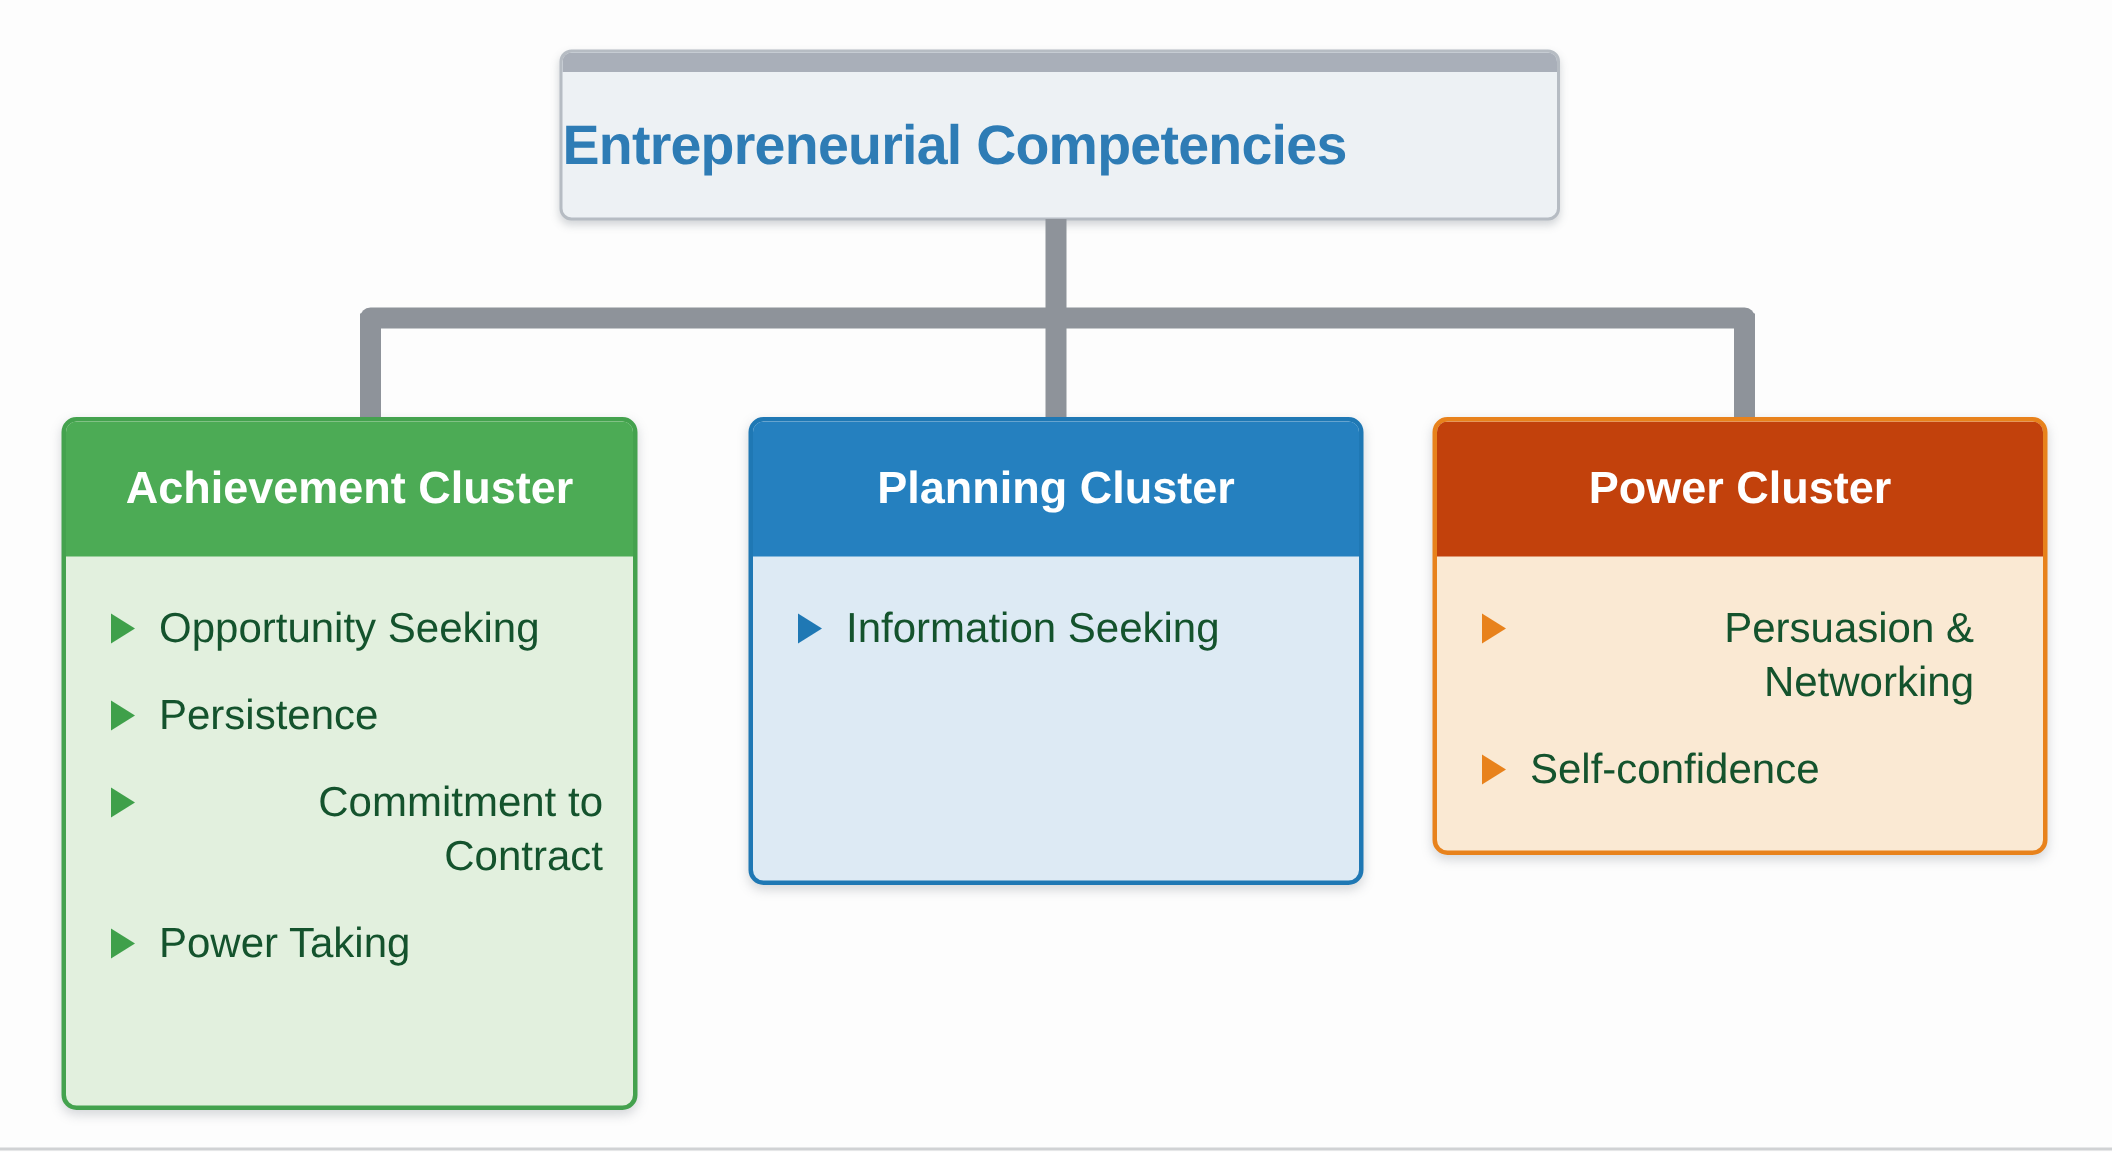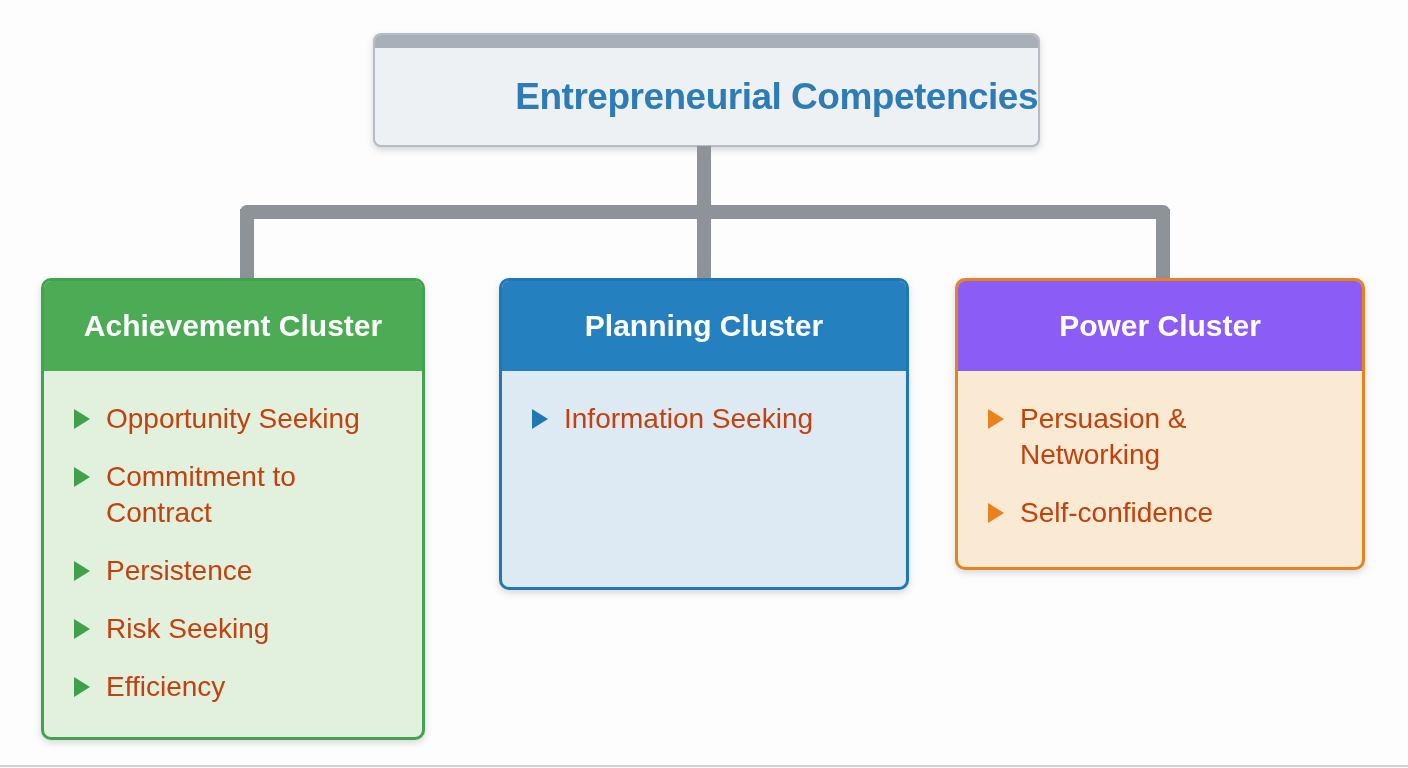--- a/index.html
+++ b/index.html
@@ -12,21 +12,21 @@
   .stage{position:absolute;inset:0;}
 
   
   .root-box{
     position:absolute;left:373px;top:33px;width:667px;height:114px;
     background:#edf1f4;border:2px solid #b6bcc3;border-radius:8px;
     box-shadow:0 3px 6px rgba(110,120,130,.30);
     display:flex;flex-direction:column;box-sizing:border-box;overflow:hidden;
   }
   .root-bar{height:13px;background:#a9afb9;flex:0 0 auto;}
-  .root-body{flex:1;display:flex;align-items:center;justify-content:flex-end;}
+  .root-body{flex:1;display:flex;align-items:center;justify-content:flex-start;}
   .root-title{
     color:#2e7cb5;font-size:37px;font-weight:700;letter-spacing:-0.5px;
   }
 
   
   .conn{position:absolute;background:#8e939a;}
   .conn-stem{left:697px;top:146px;width:14px;height:66px;}
   .conn-h{left:240px;top:205px;width:930px;height:14px;border-radius:7px;}
   .conn-drop-left{left:240px;top:209px;width:14px;height:71px;}
   .conn-drop-center{left:697px;top:209px;width:14px;height:71px;}
@@ -44,33 +44,33 @@
   .cluster-title{color:#ffffff;font-size:30px;font-weight:700;}
   .cluster-body{flex:1;padding:30px 18px 20px 26px;}
   .item{display:flex;align-items:flex-start;margin-bottom:22px;}
   .item:last-child{margin-bottom:0;}
   .bullet{
     width:0;height:0;flex:0 0 auto;margin:8px 16px 0 4px;
     border-top:10px solid transparent;border-bottom:10px solid transparent;
     border-left:16px solid #000;
   }
   .item-label{
-    color:#c2410c;font-size:28px;line-height:36px;max-width:296px;
+    color:#14532d;font-size:28px;line-height:36px;max-width:296px;text-align:right;
   }
 
   .cluster-achievement{left:41px;width:384px;height:462px;border-color:#44a24e;background:#e2f0de;}
   .cluster-achievement .cluster-header{background:#4cab55;}
   .cluster-achievement .bullet{border-left-color:#3fa04a;}
 
   .cluster-planning{left:499px;width:410px;height:312px;border-color:#1f78b4;background:#ddeaf4;}
   .cluster-planning .cluster-header{background:#2580bf;}
   .cluster-planning .bullet{border-left-color:#1f78b4;}
 
   .cluster-power{left:955px;width:410px;height:292px;border-color:#e8821c;background:#fae9d3;}
-  .cluster-power .cluster-header{background:#8b5cf6;}
+  .cluster-power .cluster-header{background:#c2410c;}
   .cluster-power .bullet{border-left-color:#e8821c;}
 
   .bottom-edge{
     position:absolute;left:0;top:765px;width:1408px;height:2px;
     background:#b9bcbe;opacity:.65;
   }
 </style>
 </head>
 <body>
 
@@ -93,33 +93,29 @@
     <div class="cluster-header">
       <span class="cluster-title">Achievement Cluster</span>
     </div>
     <div class="cluster-body">
       <div class="item">
         <span class="bullet"></span>
         <span class="item-label">Opportunity Seeking</span>
       </div>
       <div class="item">
         <span class="bullet"></span>
+        <span class="item-label">Persistence</span>
+      </div>
+      <div class="item">
+        <span class="bullet"></span>
         <span class="item-label">Commitment to Contract</span>
       </div>
       <div class="item">
         <span class="bullet"></span>
-        <span class="item-label">Persistence</span>
-      </div>
-      <div class="item">
-        <span class="bullet"></span>
-        <span class="item-label">Risk Seeking</span>
-      </div>
-      <div class="item">
-        <span class="bullet"></span>
-        <span class="item-label">Efficiency</span>
+        <span class="item-label">Power Taking</span>
       </div>
     </div>
   </div>
 
   <div class="cluster cluster-planning">
     <div class="cluster-header">
       <span class="cluster-title">Planning Cluster</span>
     </div>
     <div class="cluster-body">
       <div class="item">

